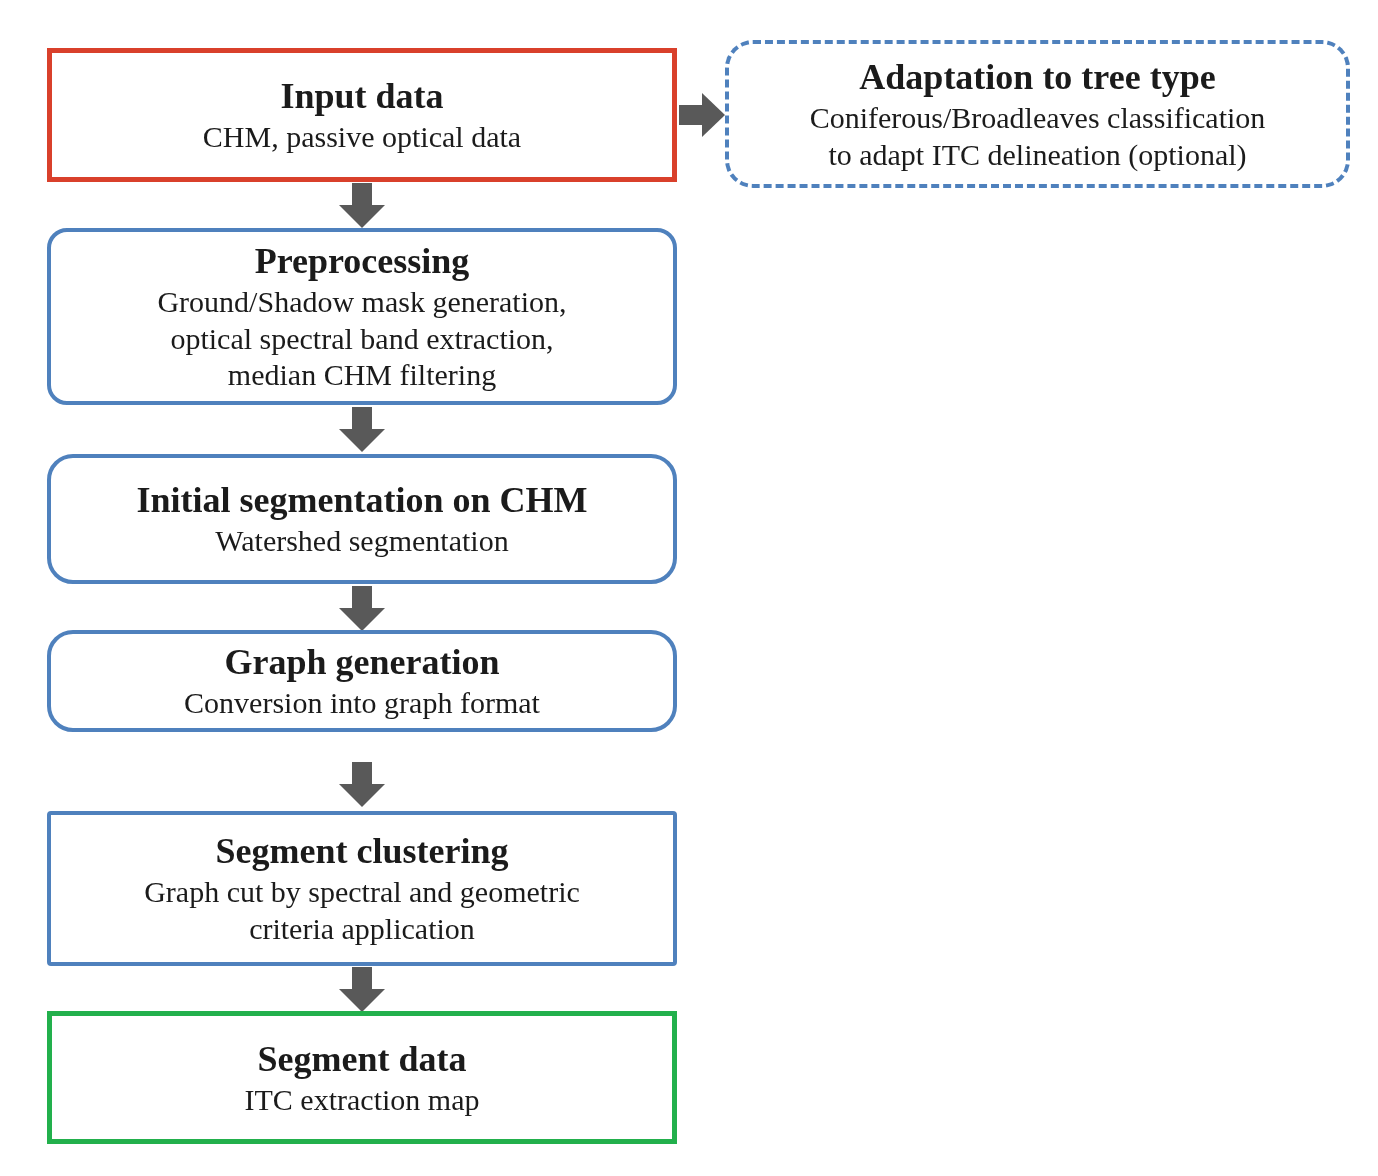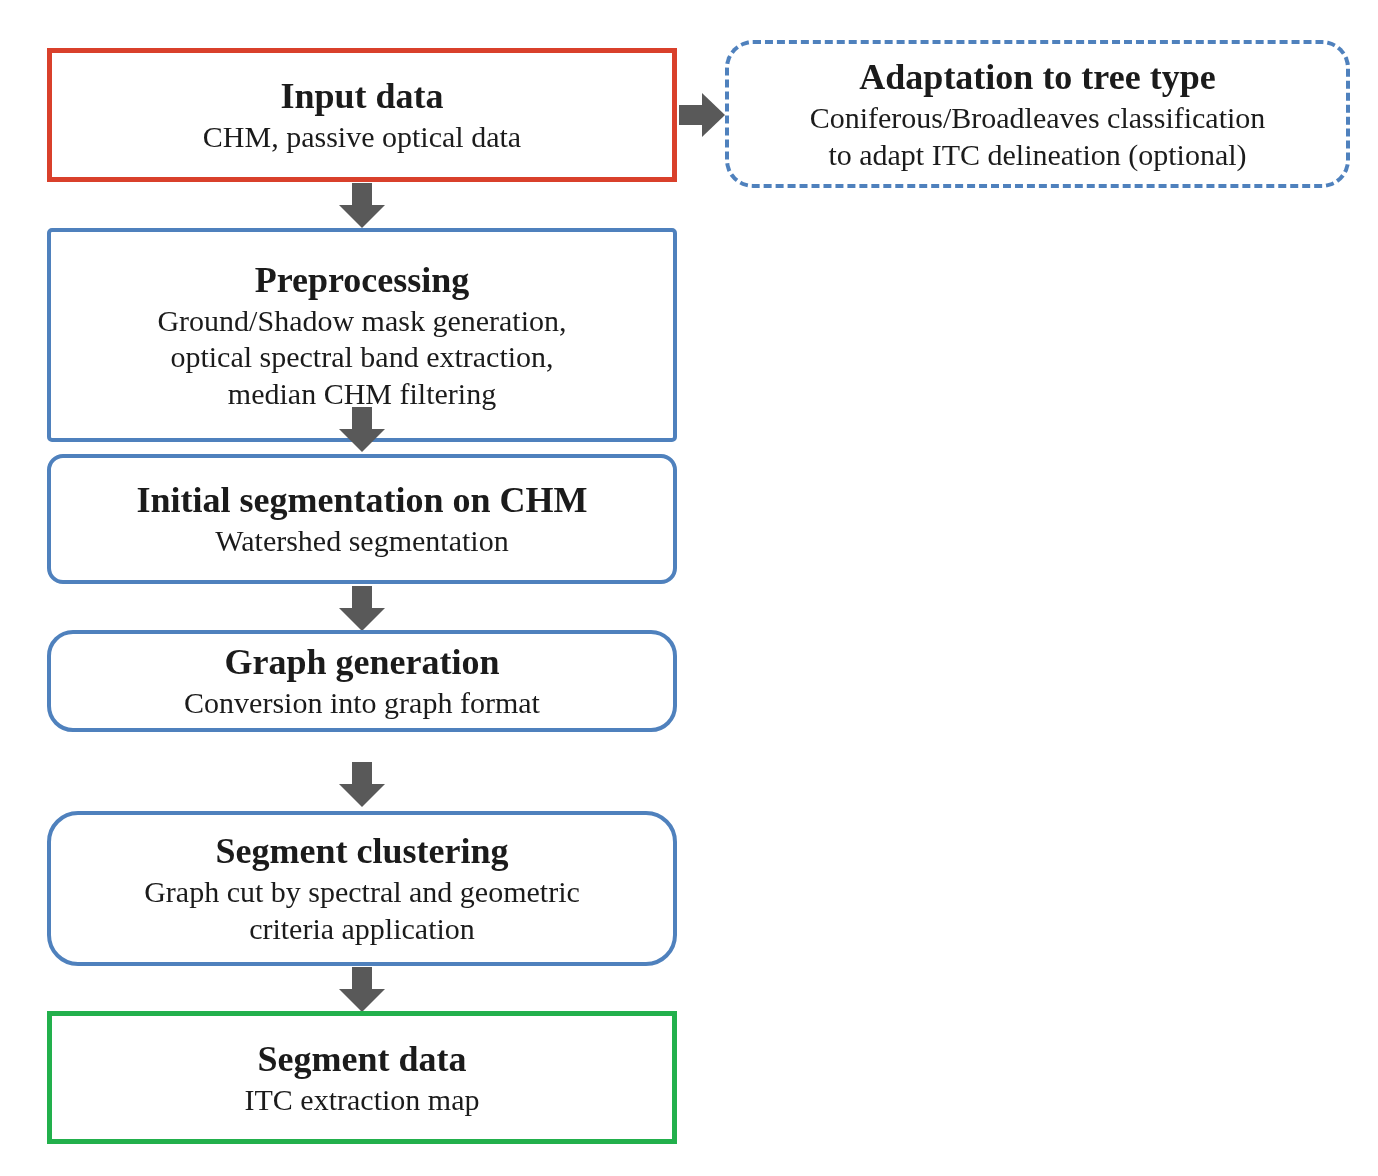--- a/index.html
+++ b/index.html
@@ -39,24 +39,24 @@
     white-space: pre-line;
   }
   .box-sub {
     font-size: 30px;
     line-height: 1.22;
     white-space: pre-line;
   }
   
   .col-left { left: 47px; width: 630px; }
   .box--input    { top: 48px;   height: 134px; border: 5px solid var(--input-border); }
-  .box--pre      { top: 228px;  height: 214px; border: 4px solid var(--process-border); border-radius: 5px; }
-  .box--seg      { top: 454px;  height: 130px; border: 4px solid var(--process-border); border-radius: 16px; }
+  .box--pre      { top: 228px;  height: 177px; border: 4px solid var(--process-border); border-radius: 20px; }
+  .box--seg      { top: 454px;  height: 130px; border: 4px solid var(--process-border); border-radius: 26px; }
   .box--graph    { top: 630px;  height: 102px; border: 4px solid var(--process-border); border-radius: 26px; }
-  .box--cluster  { top: 811px;  height: 155px; border: 4px solid var(--process-border); border-radius: 31px; }
+  .box--cluster  { top: 811px;  height: 155px; border: 4px solid var(--process-border); border-radius: 4px; }
   .box--output   { top: 1011px; height: 133px; border: 5px solid var(--output-border); }
   .box--adapt {
     left: 725px; top: 40px; width: 625px; height: 148px;
     border: 4px dashed var(--process-border); border-radius: 28px;
   }
   
   .arrow-down {
     position: absolute;
     left: 339px;
     width: 46px;

